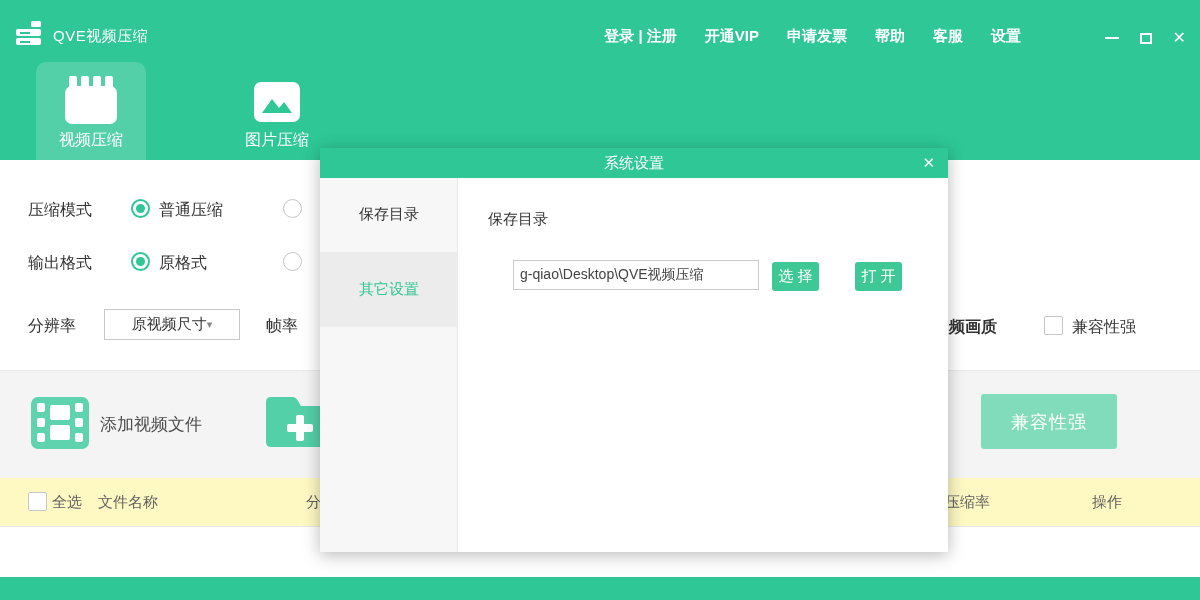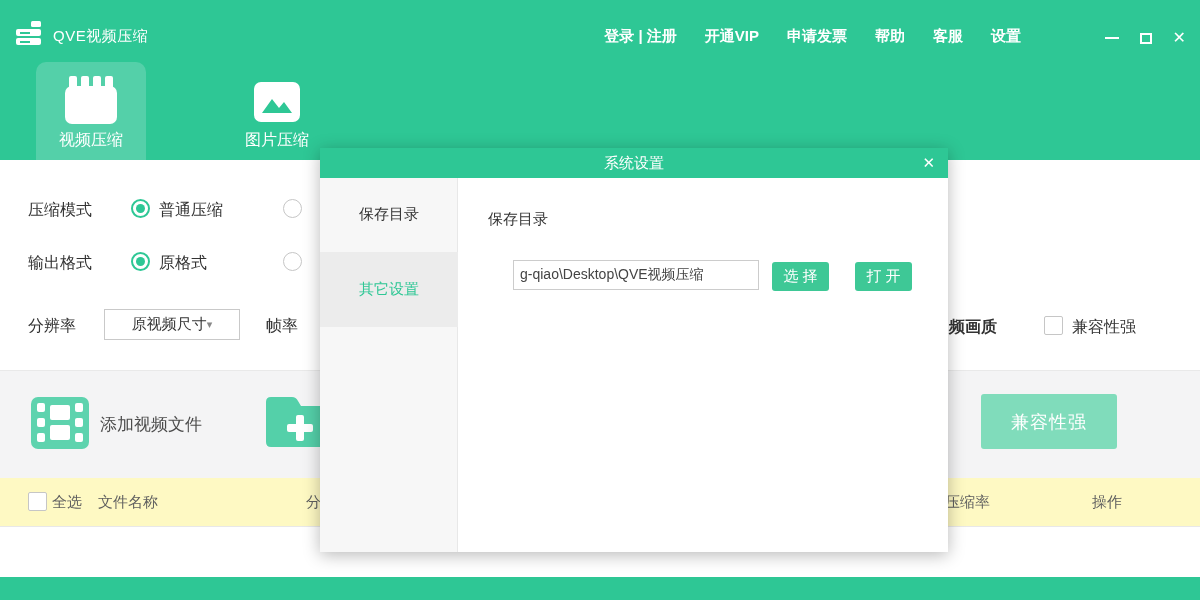--- a/index.html
+++ b/index.html
@@ -55,21 +55,21 @@
   
   .modal { position:absolute; left:320px; top:148px; width:628px; height:404px; background:#fff; box-shadow:0 3px 16px rgba(0,0,0,.28); z-index:10; }
   .modal-header { position:absolute; left:0; top:0; width:100%; height:30px; background:#2ec795; color:#fff; display:flex; align-items:center; justify-content:center; font-size:15px; }
   .modal-close { position:absolute; right:13px; top:6px; color:#fff; font-size:15px; font-weight:bold; cursor:pointer; line-height:18px; }
   .modal-side { position:absolute; left:0; top:30px; width:138px; height:374px; background:#f7f7f7; border-right:1px solid #e8e8e8; }
   .nav-item { position:absolute; left:0; width:138px; display:flex; align-items:center; justify-content:center; font-size:15px; color:#333; cursor:pointer; }
   .nav-general { top:6px; height:60px; }
   .nav-other { top:74px; height:75px; background:#ececec; color:#2ec795; }
   .modal-body-label { position:absolute; left:168px; top:62px; font-size:15px; color:#333; }
   .dir-input { position:absolute; left:193px; top:112px; width:246px; height:30px; border:1px solid #cccccc; background:#fff; font-size:14px; color:#444; padding:0 6px; font-family:inherit; }
-  .m-btn { position:absolute; top:114px; width:57px; height:29px; background:#3ec896; color:#fff; border:none; border-radius:3px; font-size:15px; cursor:pointer; font-family:inherit; }
+  .m-btn { position:absolute; top:114px; width:47px; height:29px; background:#3ec896; color:#fff; border:none; border-radius:3px; font-size:15px; cursor:pointer; font-family:inherit; }
   .btn-choose { left:452px; }
   .btn-open { left:535px; }
 </style>
 </head>
 <body>
 
 <div id="app">
 
   <header class="titlebar">
     <span class="logo">

